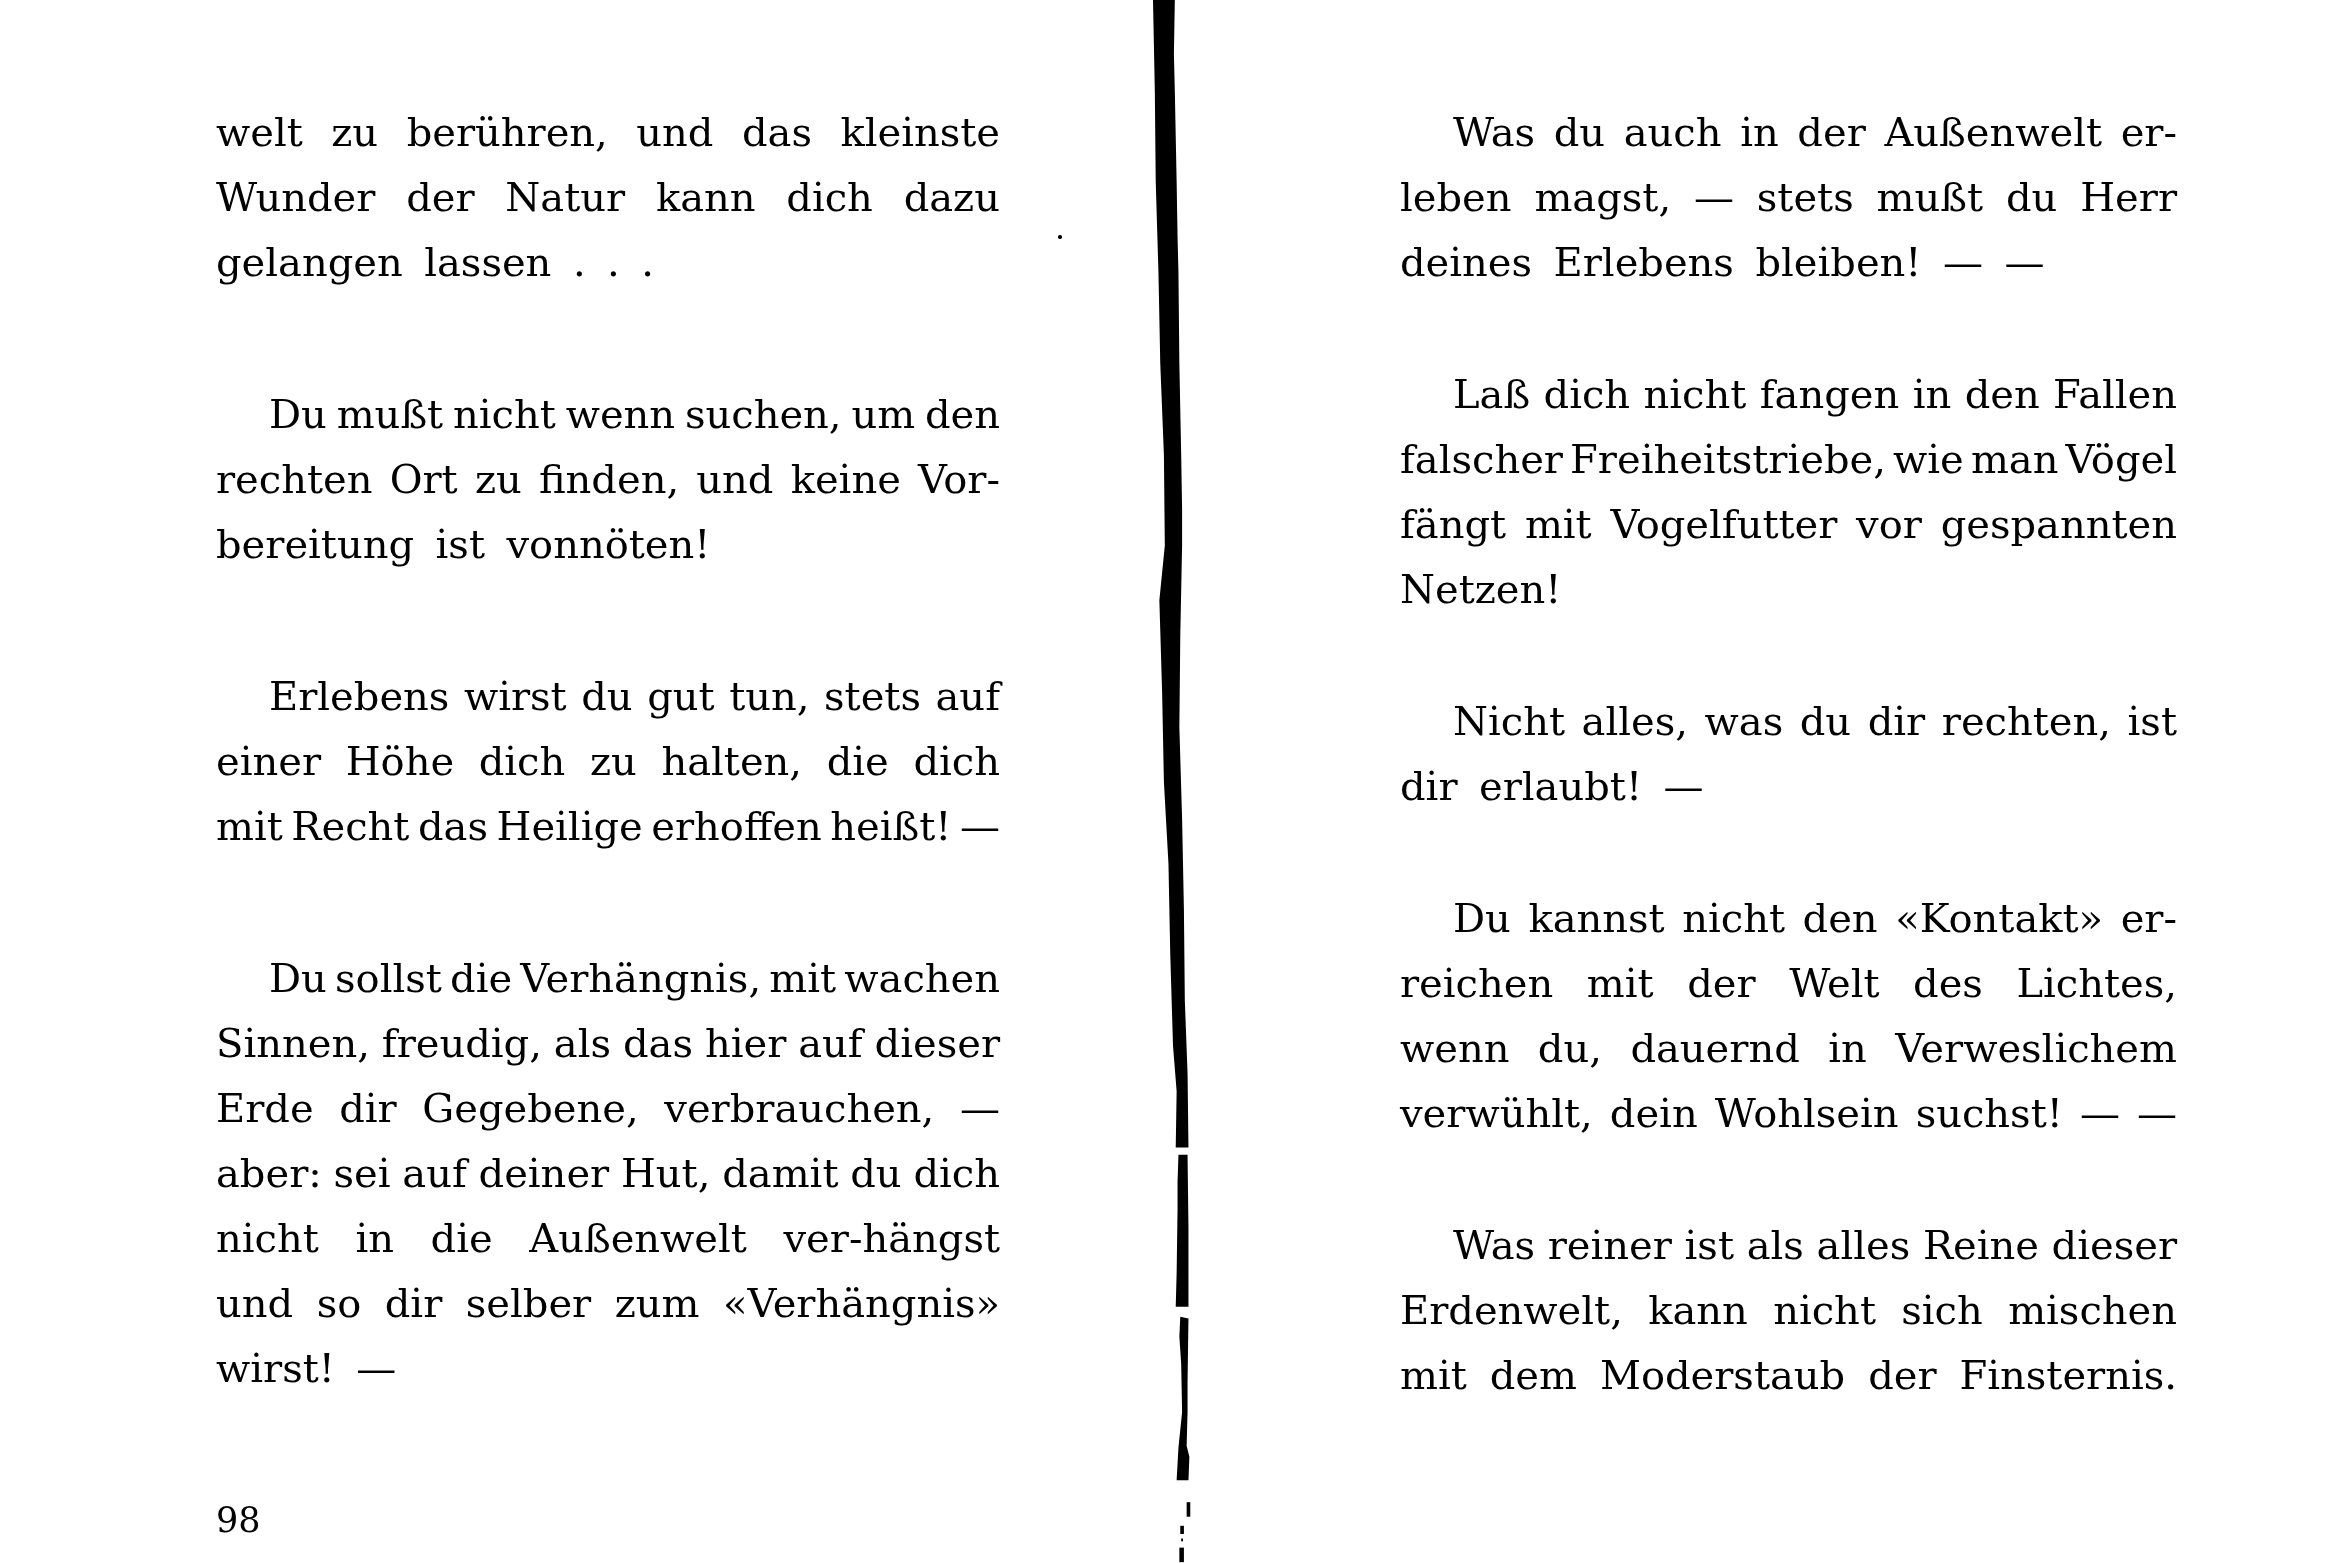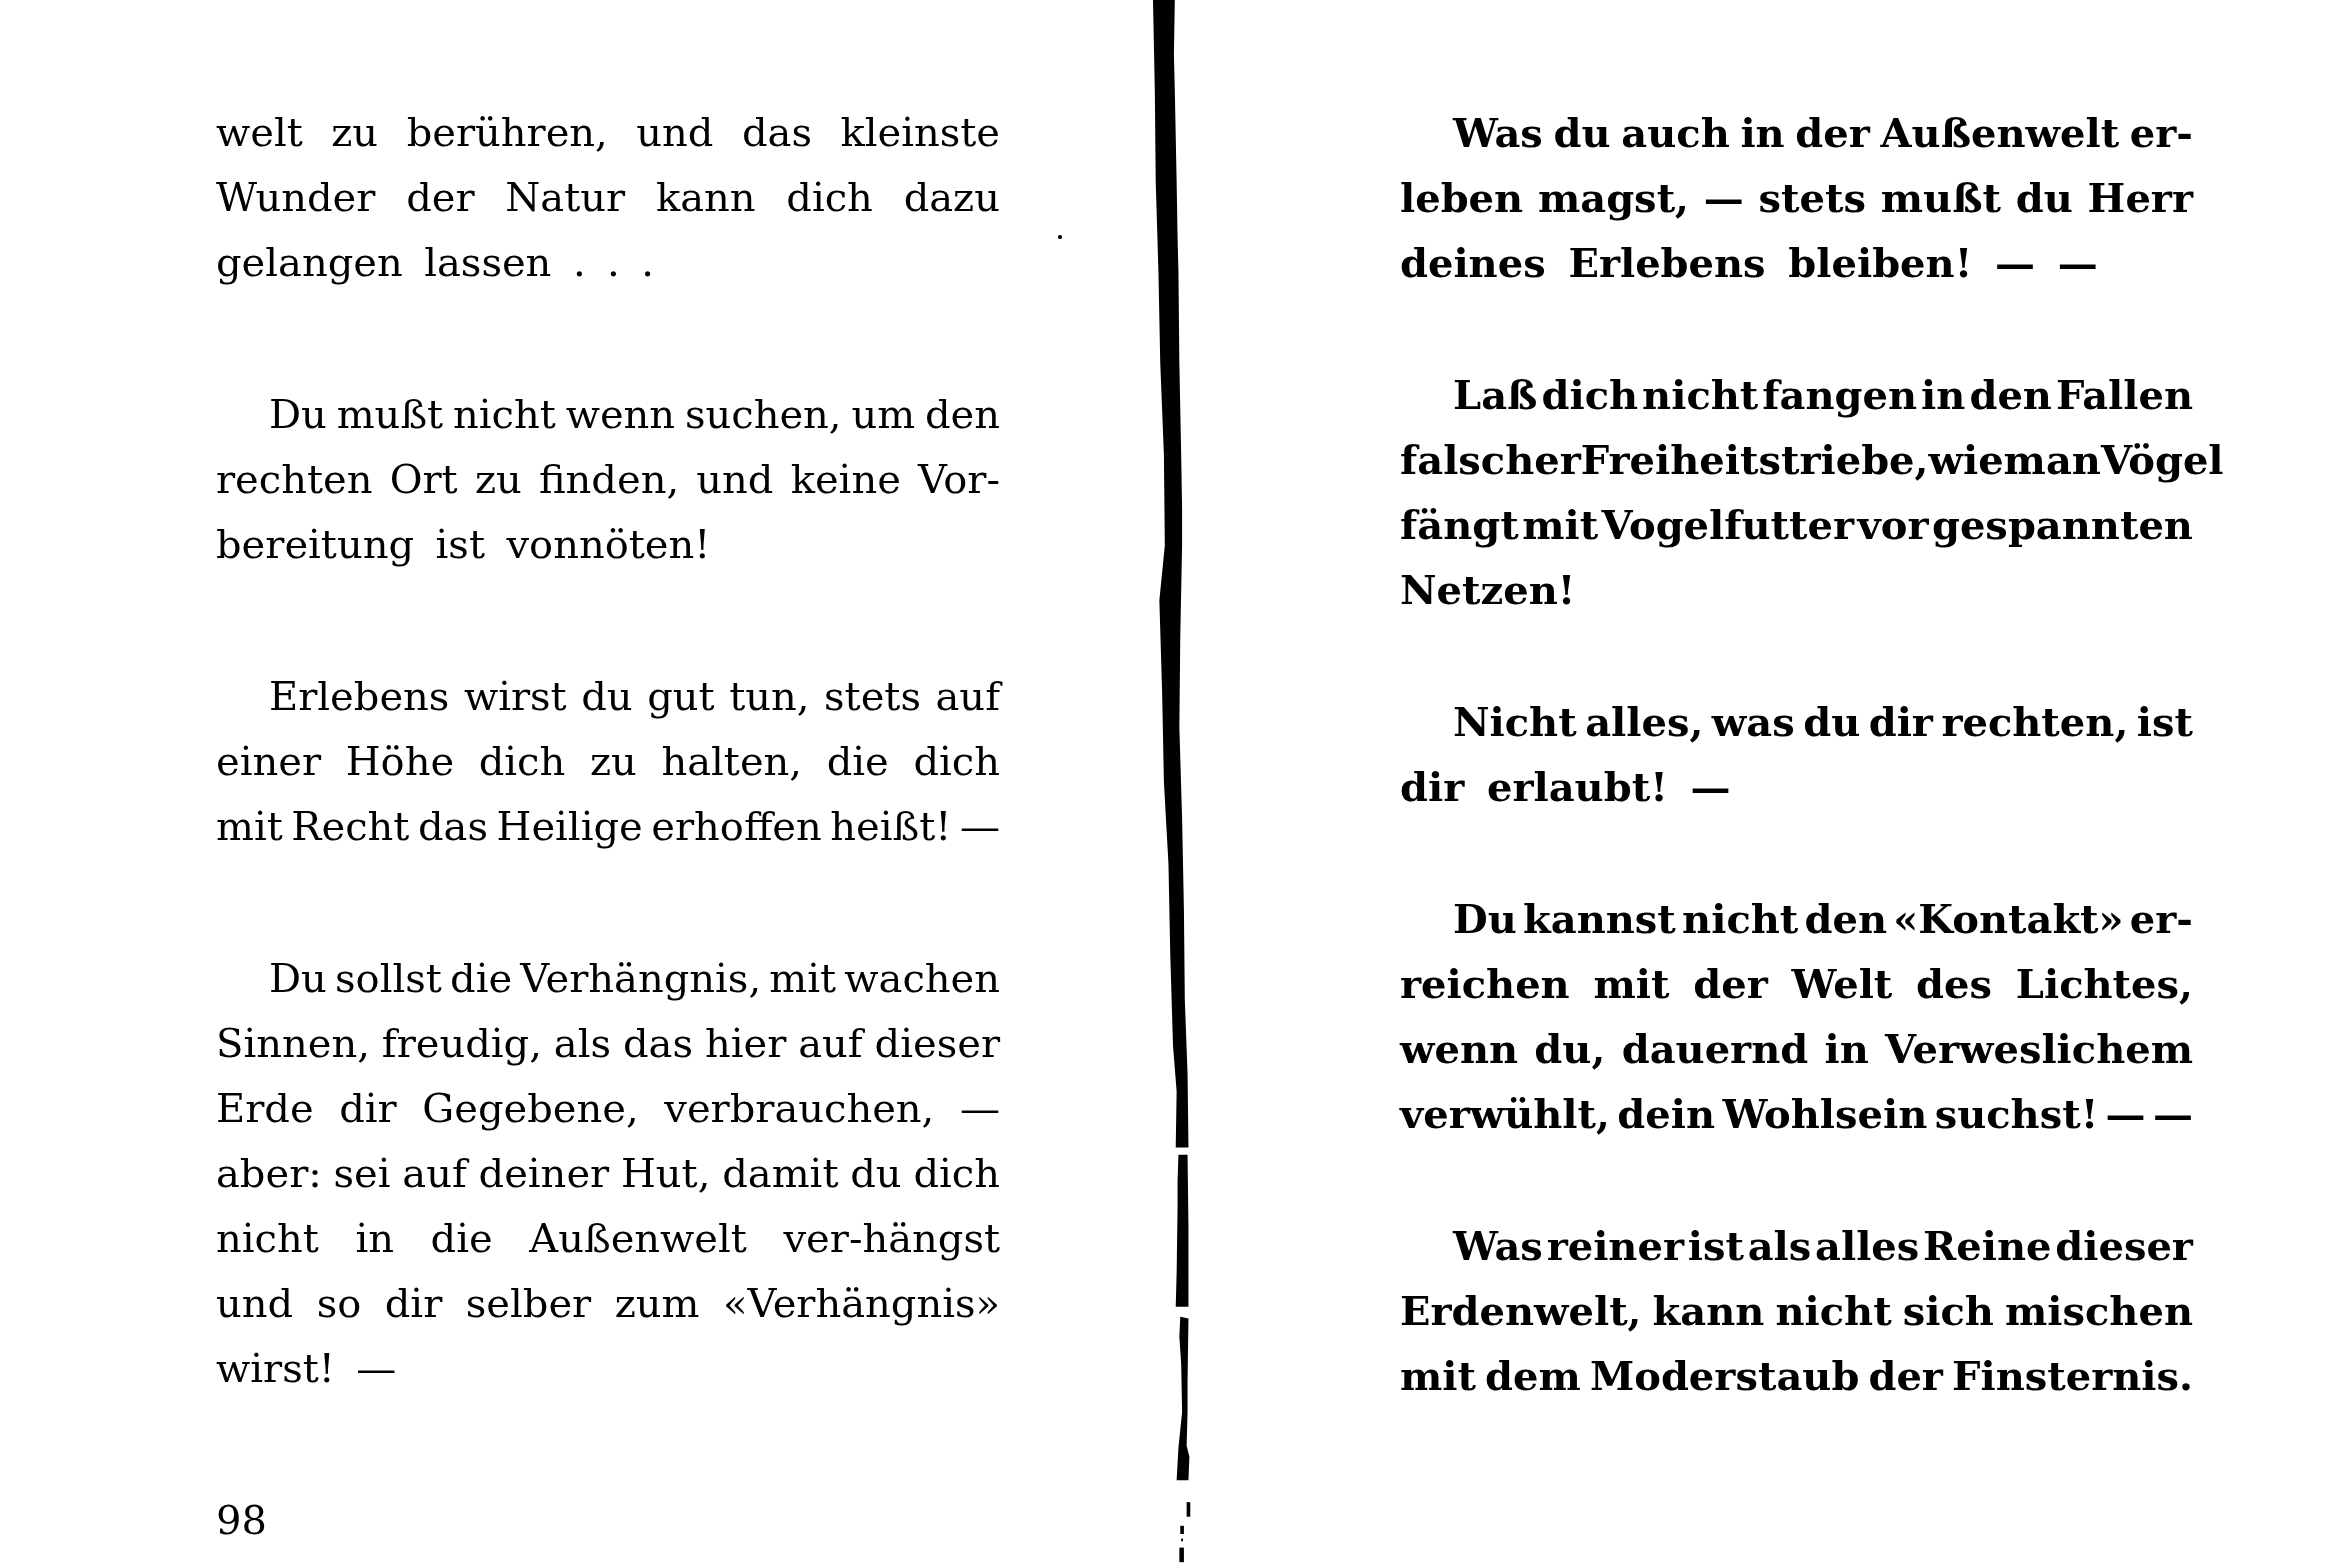--- a/index.html
+++ b/index.html
@@ -14,37 +14,37 @@
   .column{
     position:absolute;
     top:0;
     box-sizing:border-box;
     font-size:40px;
     line-height:65px;
   }
   .column.left-col{left:216px;width:784px;padding-top:100px;}
   .column.right-col{left:1400px;width:793px;padding-top:100px;}
   .left-col .para{margin:0 0 87px 0;}
-  .right-col .para{margin:0 0 67px 0;font-weight:bold;}
+  .right-col .para{margin:0 16px 67px 0;}
   .line{
     height:65px;
     white-space:nowrap;
     word-spacing:0.22em;
     align-items:center;
   }
   .line.indent{padding-left:53px;}
   .line.justify{
     display:flex;
     justify-content:space-between;
     word-spacing:normal;
   }
   .line.justify span{flex:0 1 auto;}
   .pagenum{
     height:65px;line-height:65px;
-    font-size:40px;
+    font-size:35px;
   }
   .left-col .pagenum{margin-top:23.6px;text-align:left;}
   .right-col .pagenum{margin-top:18px;text-align:right;}
   .gutter-svg{
     position:absolute;
     left:1141px;top:0;
     width:64px;height:1564px;
   }
   .ink-speck{
     position:absolute;

